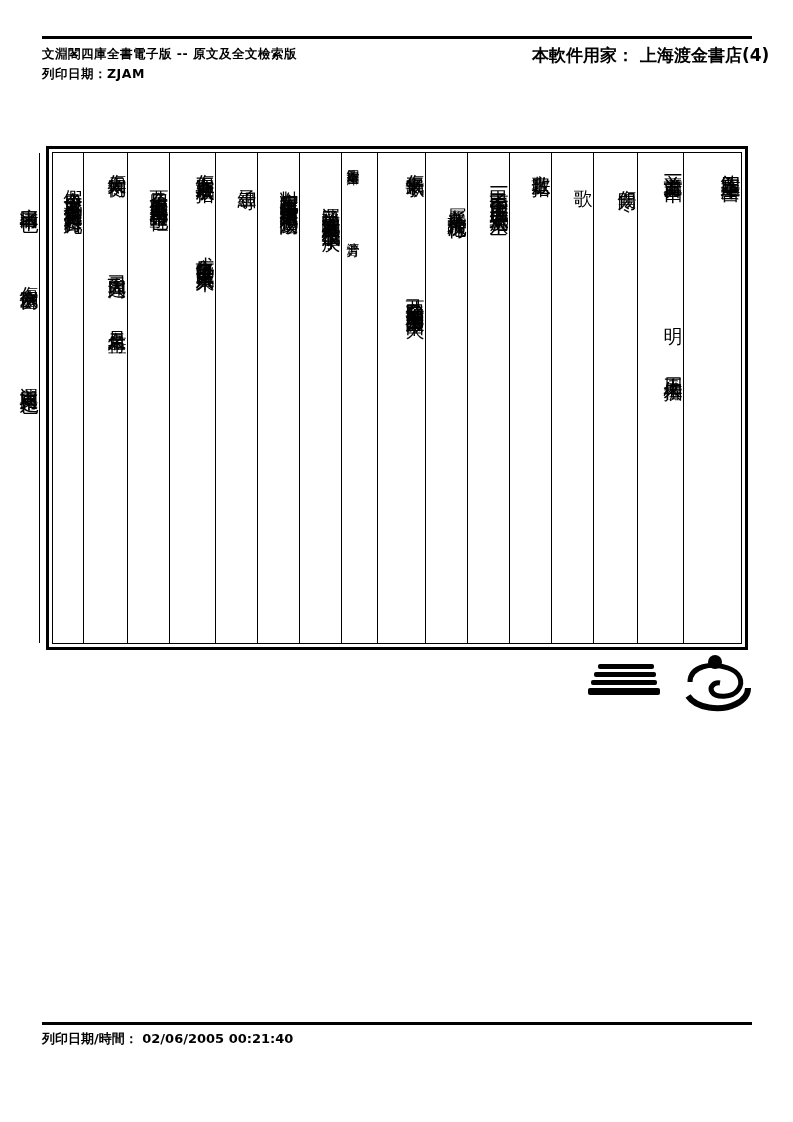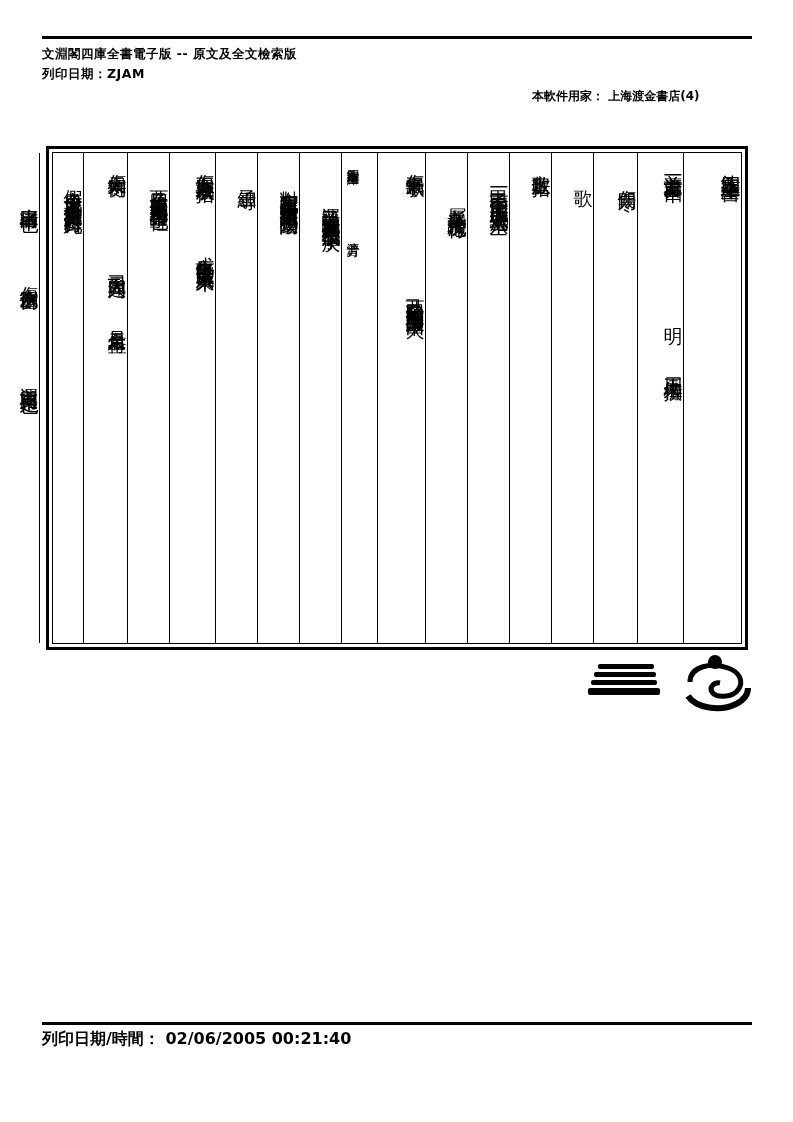--- a/index.html
+++ b/index.html
@@ -10,26 +10,26 @@
     color:#000;
     position:relative;
     overflow:hidden;
   }
   .page{position:absolute;inset:0;text-decoration:underline;}
 
   
   .hdr{position:absolute;left:42px;top:40px;width:710px;}
   .hdr-rule{position:absolute;left:42px;top:36px;width:710px;height:3px;background:#000;}
   .hdr-left{position:absolute;left:0;top:4px;font-size:12.5px;font-weight:bold;line-height:20px;letter-spacing:0.5px;}
-  .hdr-right{position:absolute;left:490px;top:4px;font-size:12px;font-weight:bold;line-height:23px;margin-top:41px;}
+  .hdr-right{position:absolute;left:490px;top:4px;font-size:17px;font-weight:bold;line-height:23px;}
   .hdr-left div,.hdr-right div{white-space:nowrap;}
 
   
   .ftr-rule{position:absolute;left:42px;top:1022px;width:710px;height:3px;background:#000;}
-  .ftr{position:absolute;left:42px;top:1029px;font-size:16px;font-weight:bold;line-height:19px;}
+  .ftr{position:absolute;left:42px;top:1029px;font-size:13px;font-weight:bold;line-height:19px;}
 
   
   .frame{
     position:absolute;left:46px;top:146px;width:702px;height:504px;
     border:3px solid #000;
     background:#fff;
     box-sizing:border-box;
   }
   .frame-inner{
     position:absolute;inset:3px;

